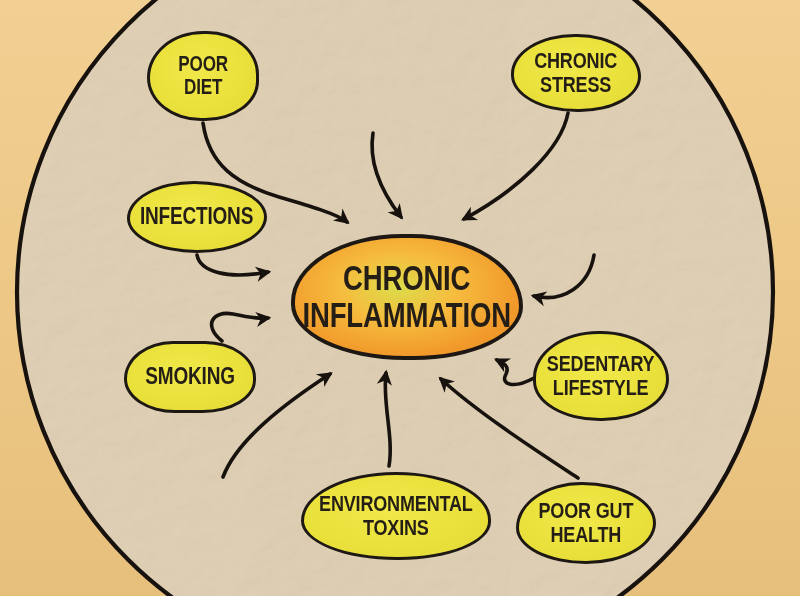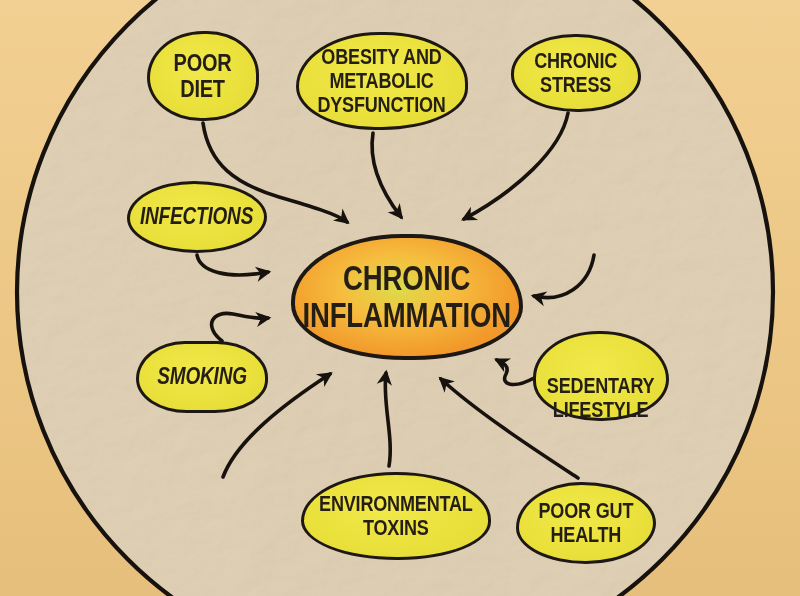--- a/index.html
+++ b/index.html
@@ -28,34 +28,34 @@
     transform:scale(0.95,1.18);
   }
   .cause{font-size:19px;}
   #node-center{
     left:291px;top:234px;width:232px;height:126px;
     border-radius:50% 50% 49% 51% / 56% 60% 44% 46%;
     border-width:4.5px;
     background:radial-gradient(ellipse at 46% 42%, #dcdc4a 0%, #f6bc3e 34%, #f19a2b 70%, #ee8d26 100%);
     font-size:29px;
   }
-  #node-poor-diet{left:147px;top:31px;width:112px;height:90px;font-size:21px;
+  #node-poor-diet{left:147px;top:31px;width:112px;height:90px;font-size:18px;
     border-radius:52% 48% 50% 50% / 54% 50% 46% 50%;}
   #node-obesity{left:296px;top:32px;width:172px;height:98px;
     border-radius:50% 50% 52% 48% / 58% 54% 44% 46%;}
   #node-chronic-stress{left:511px;top:34px;width:130px;height:78px;
     border-radius:50% 50% 48% 52% / 52% 56% 46% 48%;}
   #node-sleep-deprivation{left:528px;top:168px;width:146px;height:86px;
     border-radius:50% 50% 51% 49% / 55% 53% 45% 47%;}
   #node-sedentary-lifestyle{left:533px;top:331px;width:136px;height:90px;
-    border-radius:49% 51% 50% 50% / 53% 55% 47% 45%;align-items:flex-end;}
+    border-radius:49% 51% 50% 50% / 53% 55% 47% 45%;}
   #node-infections{left:127px;top:181px;width:140px;height:72px;font-size:20px;
-    border-radius:48% 52% 50% 50% / 52% 50% 50% 48%;font-style:italic;}
-  #node-smoking{left:136px;top:341px;width:132px;height:72px;font-size:20px;
-    border-radius:42% 44% 46% 44% / 60% 58% 52% 54%;font-style:italic;}
+    border-radius:48% 52% 50% 50% / 52% 50% 50% 48%;}
+  #node-smoking{left:124px;top:341px;width:132px;height:72px;font-size:20px;
+    border-radius:42% 44% 46% 44% / 60% 58% 52% 54%;}
   #node-excessive-alcohol{left:146px;top:474px;width:128px;height:90px;
     border-radius:51% 49% 50% 50% / 55% 52% 48% 45%;}
   #node-environmental-toxins{left:301px;top:472px;width:190px;height:88px;
     border-radius:50% 50% 49% 51% / 56% 55% 44% 45%;}
   #node-poor-gut-health{left:516px;top:482px;width:140px;height:82px;
     border-radius:47% 53% 50% 50% / 56% 50% 50% 44%;}
 </style>
 </head>
 <body>
 
@@ -97,25 +97,20 @@
 
   <div class="bubble" id="node-center">
     <span class="lbl">CHRONIC
 INFLAMMATION</span>
   </div>
 
   <div class="bubble cause" id="node-poor-diet">
     <span class="lbl">POOR
 DIET</span>
   </div>
-  <div class="bubble cause" id="node-obesity">
-    <span class="lbl">OBESITY AND
-METABOLIC
-DYSFUNCTION</span>
-  </div>
   <div class="bubble cause" id="node-chronic-stress">
     <span class="lbl">CHRONIC
 STRESS</span>
   </div>
   <div class="bubble cause" id="node-sedentary-lifestyle">
     <span class="lbl">SEDENTARY
 LIFESTYLE</span>
   </div>
   <div class="bubble cause" id="node-infections">
     <span class="lbl">INFECTIONS</span>

